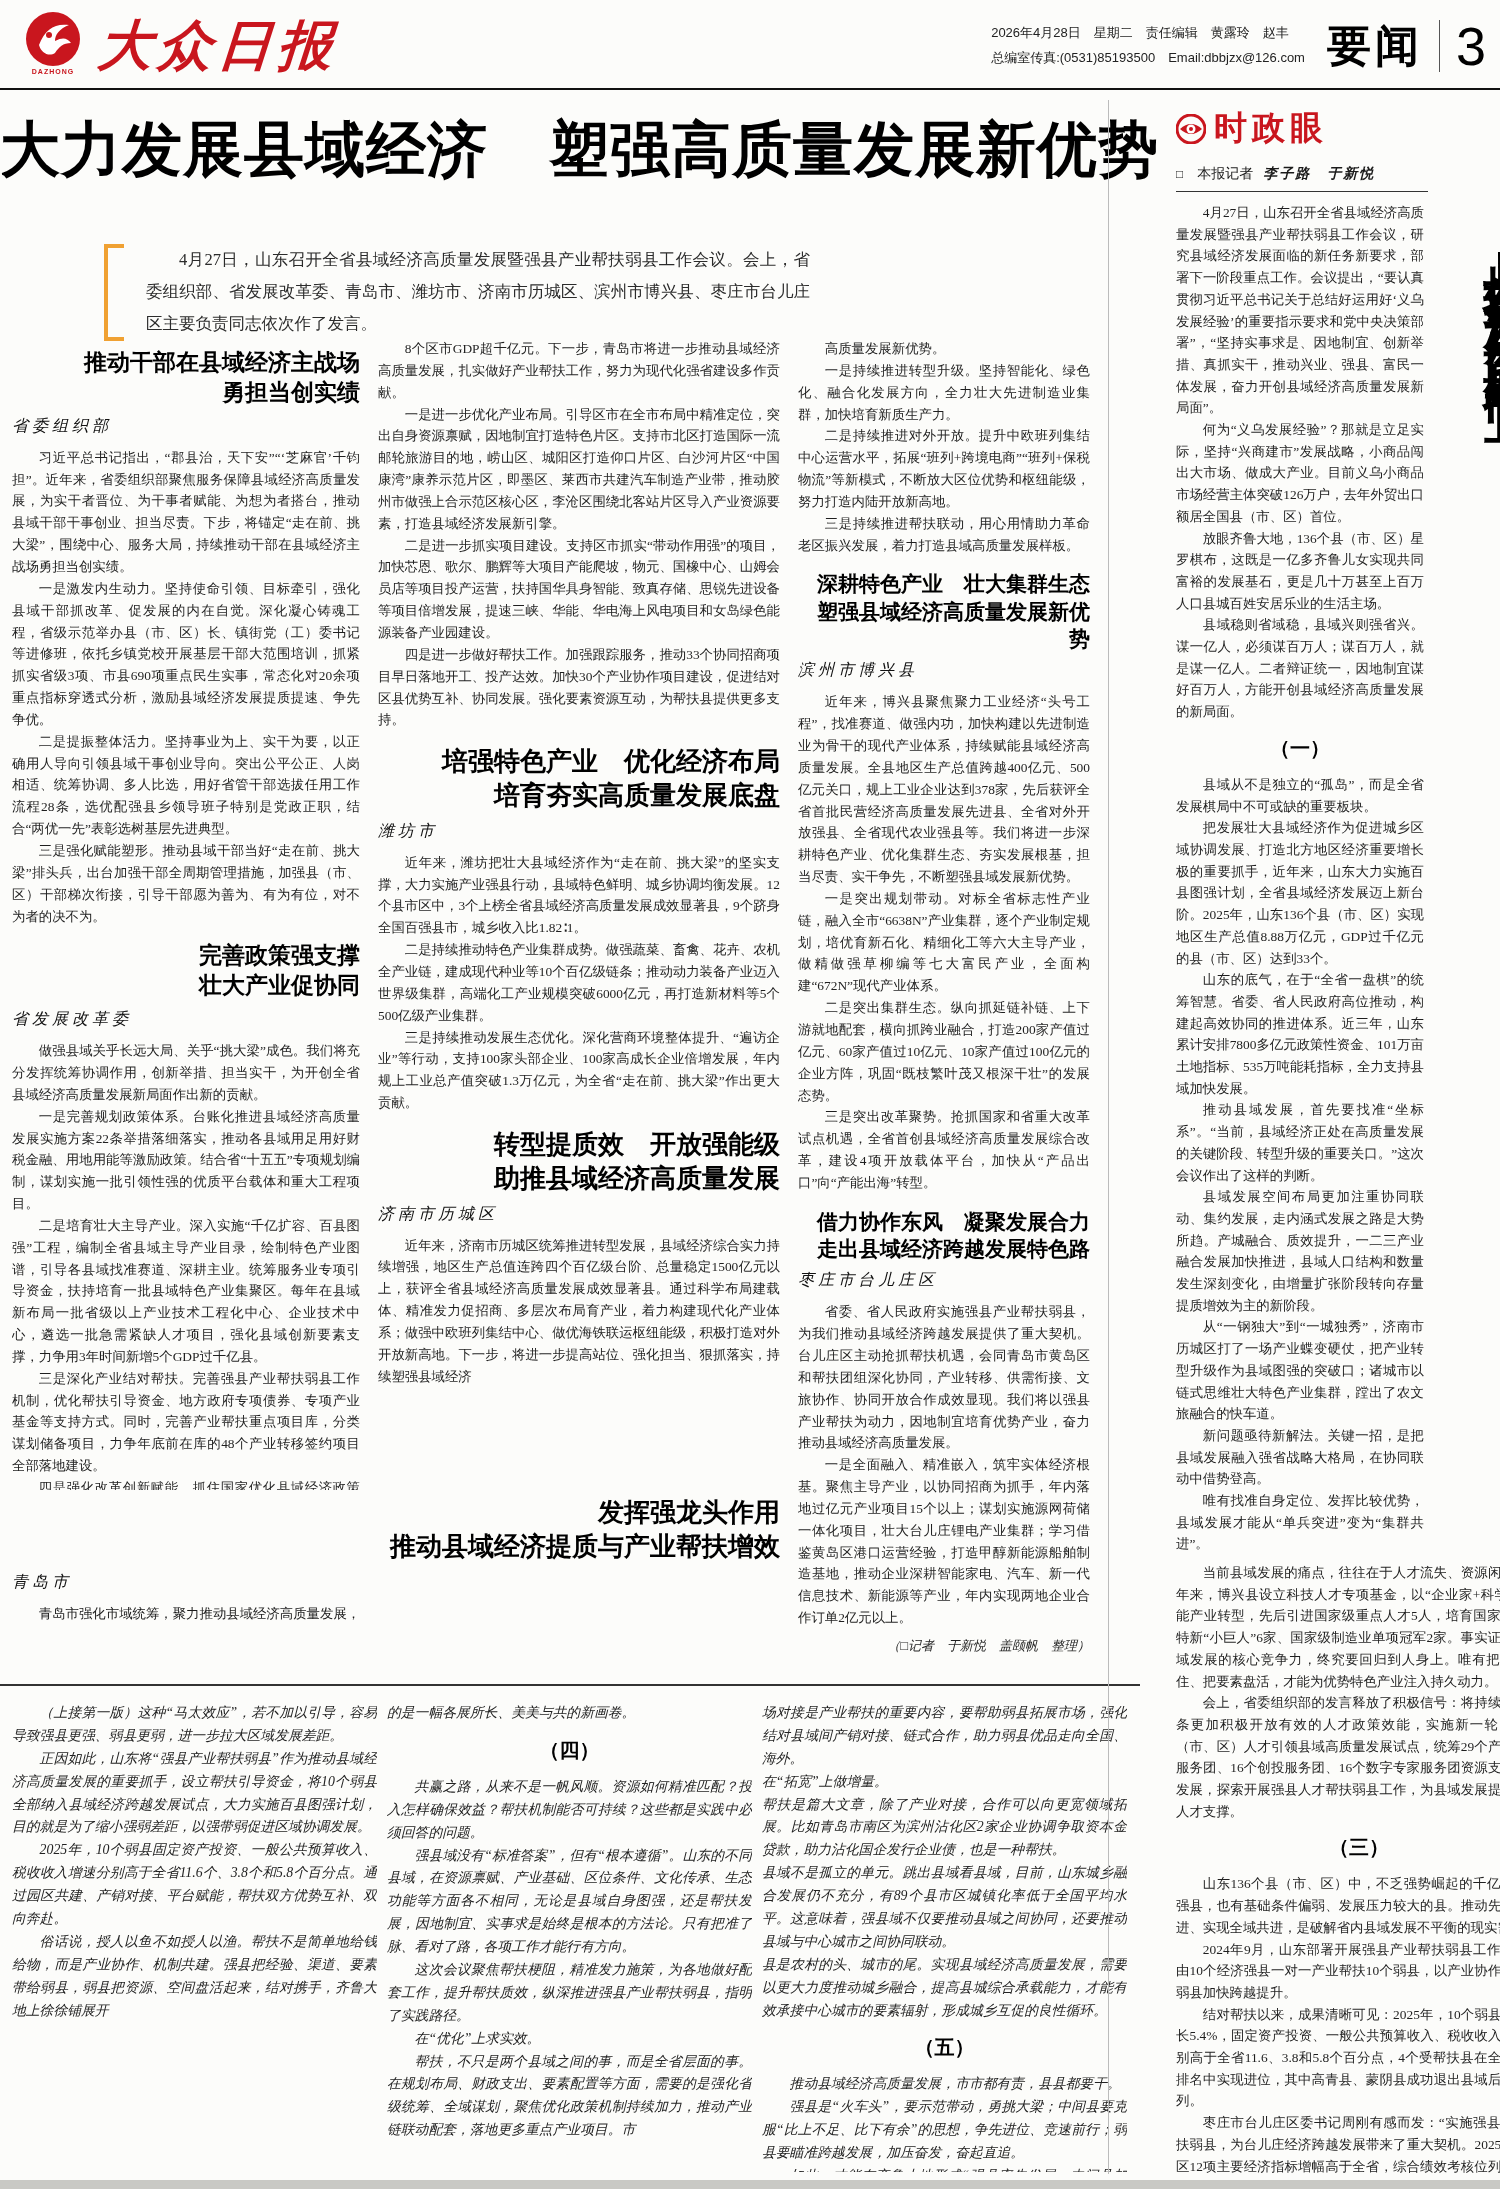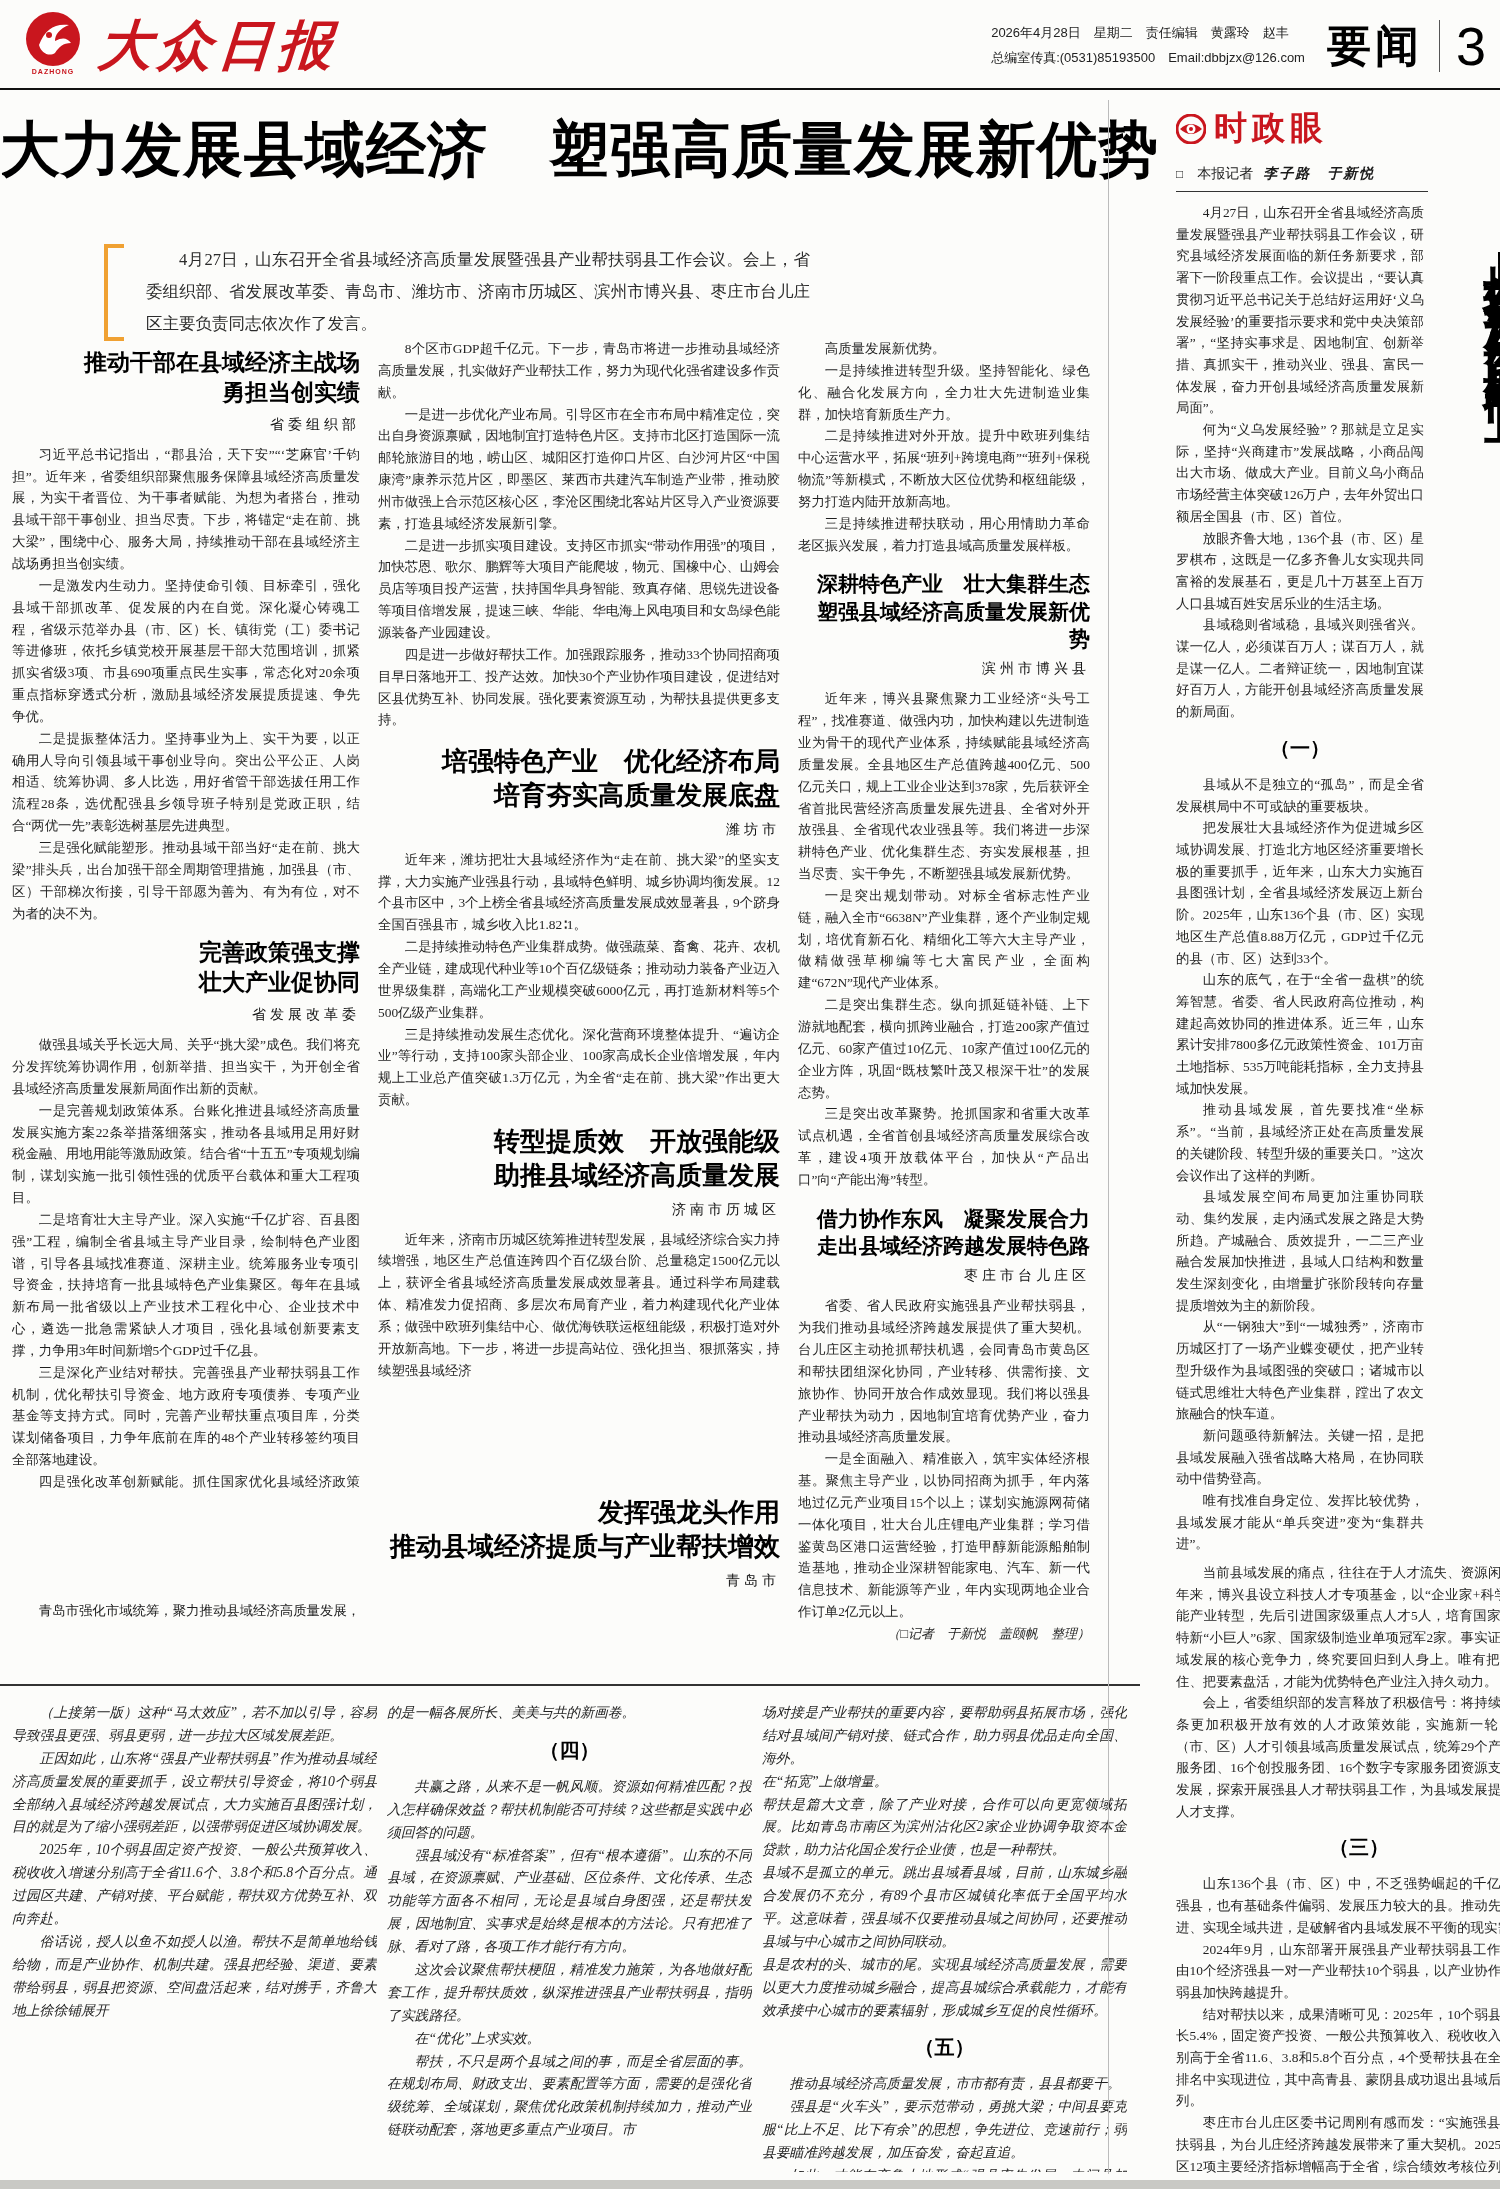--- a/index.html
+++ b/index.html
@@ -36,21 +36,21 @@
   .col{position:absolute;overflow:hidden;}
   .colA{top:338px;left:12px;width:348px;height:1152px;}
   .colB{top:338px;left:378px;width:402px;height:1152px;}
   .colC{top:338px;left:798px;width:292px;height:1334px;}
   .art p{margin:0;text-indent:2em;text-align:justify;font-size:13.4px;line-height:1.63;color:#1f1f1f;}
   .head2{font-family:var(--sans);font-weight:900;text-align:center;color:#000;line-height:1.3;margin:10px 0 2px;}
   .head2 .l1,.head2 .l2{display:block;text-align:right;}
   .hA{font-size:23px;}
   .hB{font-size:26px;}
   .hC{font-size:21px;}
-  .byline{text-align:right;font-size:14px;letter-spacing:4px;color:#111;margin:8px 0 10px;}
+  .byline{font-style:italic;text-align:left;font-size:16px;letter-spacing:4px;color:#111;margin:8px 0 10px;}
   .art{margin-bottom:14px;}
 
   
   .qdblock{position:absolute;top:1496px;left:12px;width:768px;height:176px;overflow:hidden;}
   .qdblock .head2{margin-top:0;}
   .qdblock p{margin:0;text-indent:2em;text-align:justify;font-size:13.4px;line-height:1.6;}
   .rule-bottom{position:absolute;top:1684px;left:0;width:1140px;height:2px;background:#333;}
 
   
   .bottomfeat{position:absolute;top:1702px;left:12px;width:1128px;height:470px;display:flex;gap:10px;overflow:hidden;}
@@ -194,21 +194,21 @@
     <div class="art">
       <div class="head2 hC">
         <span class="l1">借力协作东风　凝聚发展合力</span>
         <span class="l2">走出县域经济跨越发展特色路</span>
       </div>
       <div class="byline">枣庄市台儿庄区</div>
       <div>
           <p>省委、省人民政府实施强县产业帮扶弱县，为我们推动县域经济跨越发展提供了重大契机。台儿庄区主动抢抓帮扶机遇，会同青岛市黄岛区和帮扶团组深化协同，产业转移、供需衔接、文旅协作、协同开放合作成效显现。我们将以强县产业帮扶为动力，因地制宜培育优势产业，奋力推动县域经济高质量发展。</p>
           <p>一是全面融入、精准嵌入，筑牢实体经济根基。聚焦主导产业，以协同招商为抓手，年内落地过亿元产业项目15个以上；谋划实施源网荷储一体化项目，壮大台儿庄锂电产业集群；学习借鉴黄岛区港口运营经验，打造甲醇新能源船舶制造基地，推动企业深耕智能家电、汽车、新一代信息技术、新能源等产业，年内实现两地企业合作订单2亿元以上。</p>
         </div>
-      <p style="text-indent:0;text-align:right;font-size:13px;font-style:italic;">（□记者　于新悦　盖颐帆　整理）</p>
+      <p style="text-indent:0;text-align:right;font-size:13px;font-style:italic;margin-top:6px;">（□记者　于新悦　盖颐帆　整理）</p>
     </div>
   </div>
 
   <div class="qdblock">
     <div class="head2 hB">
       <span class="l1">发挥强龙头作用</span>
       <span class="l2">推动县域经济提质与产业帮扶增效</span>
     </div>
     <div class="byline">青岛市</div>
     <p>青岛市强化市域统筹，聚力推动县域经济高质量发展，</p>

